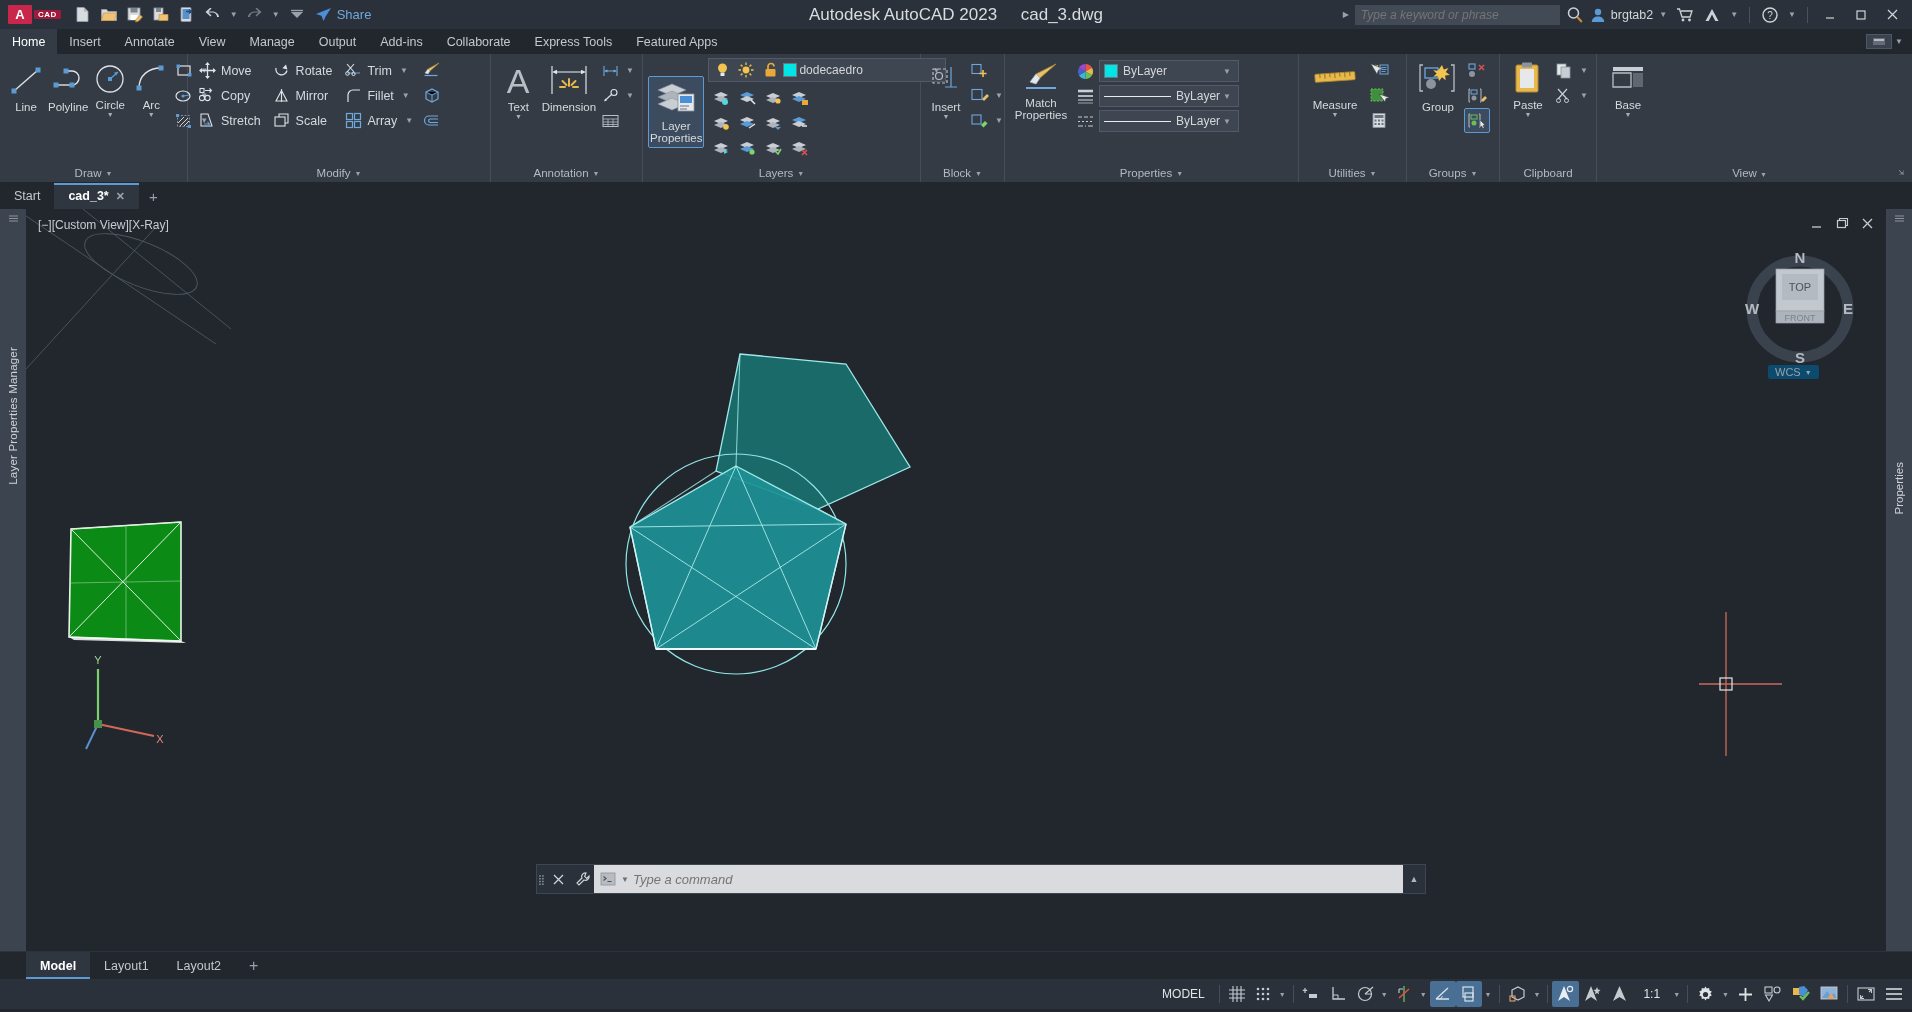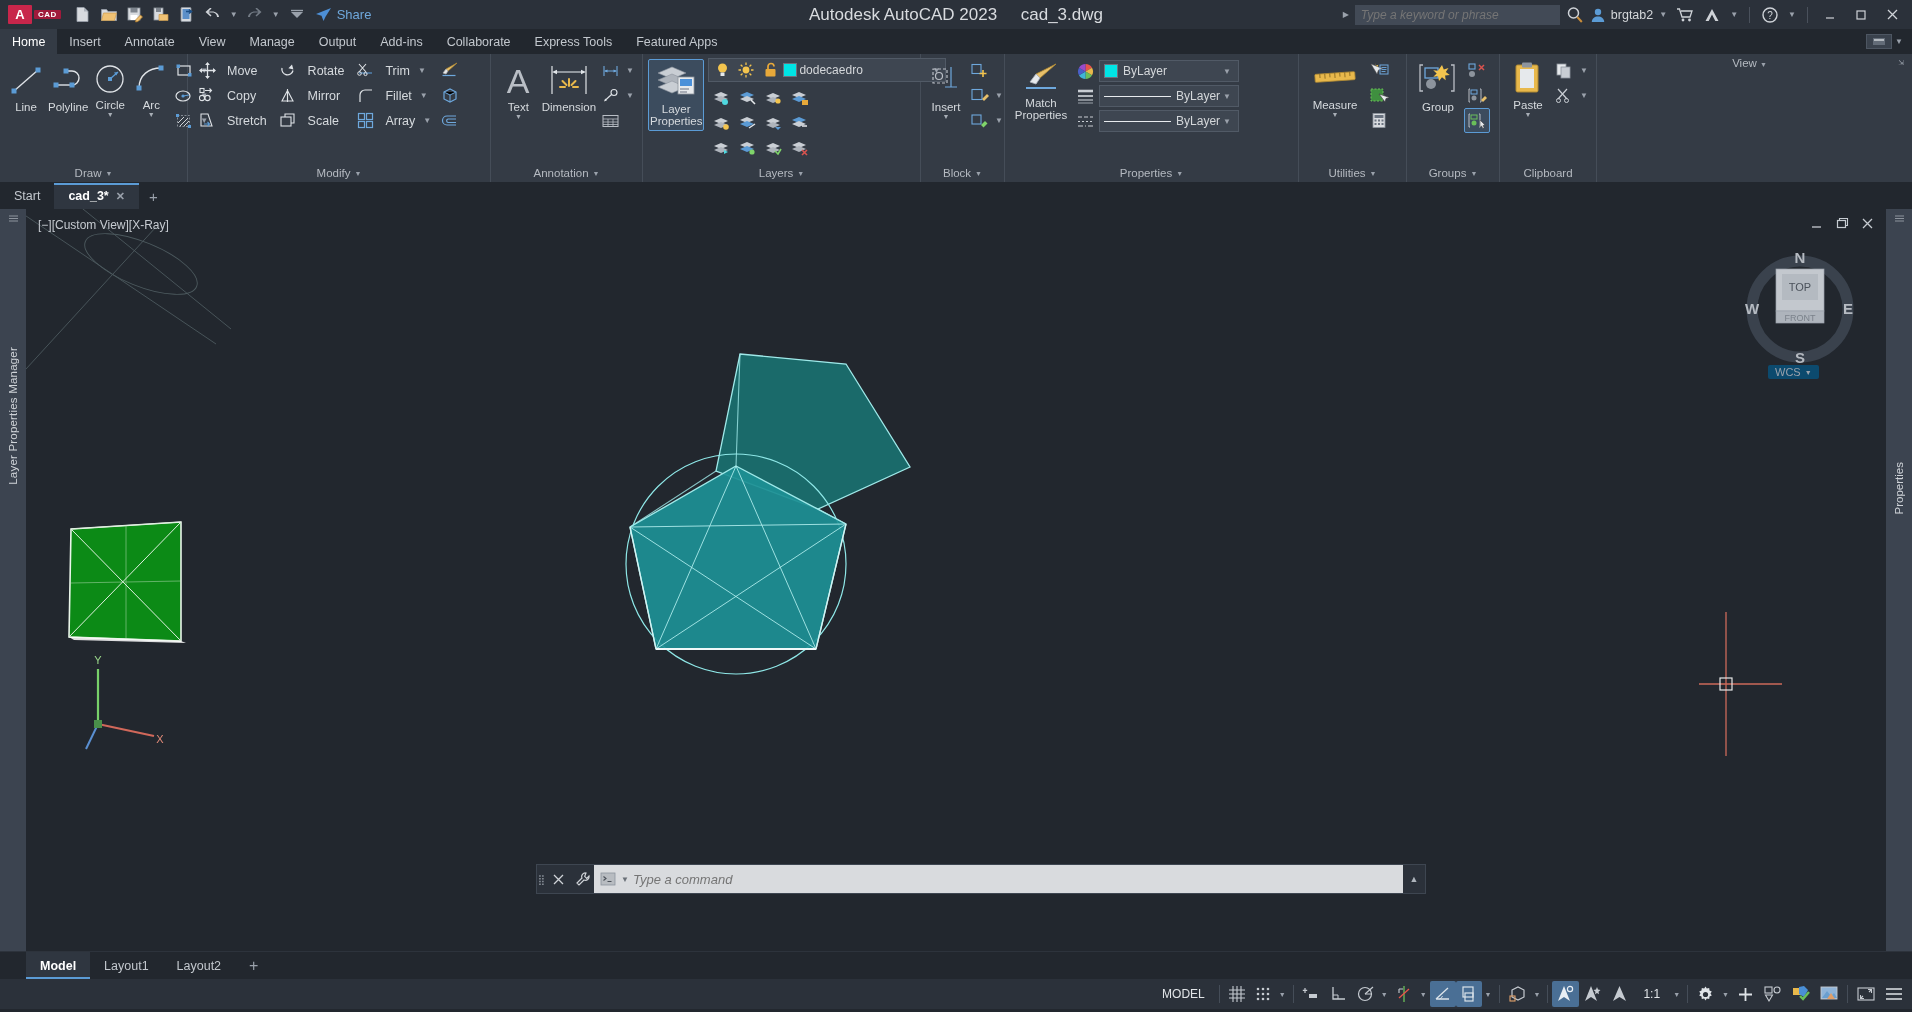--- a/index.html
+++ b/index.html
@@ -90,21 +90,21 @@
   .panel-title .tri { font-size: 7px; color: #9aa1ab; }
 
   .big-btn {
     display: flex; flex-direction: column; align-items: center;
     width: 52px; padding: 3px 1px; cursor: pointer; border-radius: 2px;
   }
   .big-btn .lbl { font-size: 11.5px; color: #d6dade; margin-top: 2px; text-align: center; line-height: 12px; }
   .big-btn .tri { font-size: 7px; color: #a8aeb6; line-height: 7px; }
 
   .row-btn {
-    display: flex; align-items: center; gap: 11px; height: 25px;
+    display: flex; align-items: center; gap: 5px; height: 25px;
     padding: 0 5px; cursor: pointer; border-radius: 2px; font-size: 12.5px;
     color: #d6dade; white-space: nowrap;
   }
   .col { display: flex; flex-direction: column; }
   .icon-sq { width: 18px; height: 18px; display: flex; align-items: center; justify-content: center; }
   .sm-btn {
     width: 26px; height: 25px; display: flex; align-items: center;
     justify-content: center; cursor: pointer; border-radius: 2px;
   }
 
@@ -659,21 +659,21 @@
       </div>
     </div>
     <div class="panel-title">
       <span>Annotation</span>
         <span class="tri">▼</span>
     </div>
   </div>
 
   <div class="panel" style="width:278px">
     <div class="panel-body" style="align-items:flex-start;gap:4px">
-      <div class="big-btn selected-btn" style="width:62px;margin-top:1px">
+      <div class="big-btn selected-btn" style="width:62px;margin-top:18px">
         <svg width="44" height="38" viewBox="0 0 44 38">
           <path d="M4 10l14-6 14 6-14 6z" fill="#c9ced4" stroke="#8d949d" stroke-width=".6"></path>
           <path d="M4 17l14-6 14 6-14 6z" fill="#aeb4bc" stroke="#8d949d" stroke-width=".6"></path>
           <path d="M4 24l14-6 14 6-14 6z" fill="#c9ced4" stroke="#8d949d" stroke-width=".6"></path>
           <rect x="24" y="14" width="16" height="17" fill="#e6e9ec" stroke="#8d949d" stroke-width=".8"></rect>
           <rect x="26" y="16" width="12" height="7" fill="#4a90d9"></rect>
           <path d="M26 26h9M26 29h7" stroke="#6a7380" stroke-width="1.2"></path>
         </svg>
         <span class="lbl" style="font-size:11.5px">Layer</span>
         <span class="lbl" style="font-size:11.5px;margin-top:0">Properties</span>
@@ -1026,20 +1026,31 @@
           <span class="caret">▼</span>
         </div>
       </div>
     </div>
     <div class="panel-title">
       <span>Clipboard</span>
     </div>
   </div>
 
   <div class="panel" style="width:80px;border-right:none;flex:1">
+    <div class="panel-body">
+      <div class="big-btn">
+        <svg width="38" height="36" viewBox="0 0 38 36">
+          <path d="M4 6h30v4H4z" fill="#c9ced4"></path>
+          <path d="M4 12h18v14H4z" fill="none" stroke="#b9bec5" stroke-width="1.3"></path>
+          <path d="M24 12h10v14H24z" fill="#8d949d" opacity=".5"></path>
+        </svg>
+        <span class="lbl">Base</span>
+        <span class="tri">▼</span>
+      </div>
+    </div>
     <div class="panel-title" style="justify-content:space-between;padding:0 8px">
       <span style="flex:1;text-align:center"><span>View</span> <span class="tri">▼</span></span>
       <span class="tri">⇲</span>
     </div>
   </div>
 </div>
 
 <div class="doctabs">
   <div class="dtab">
     <span>Start</span>

